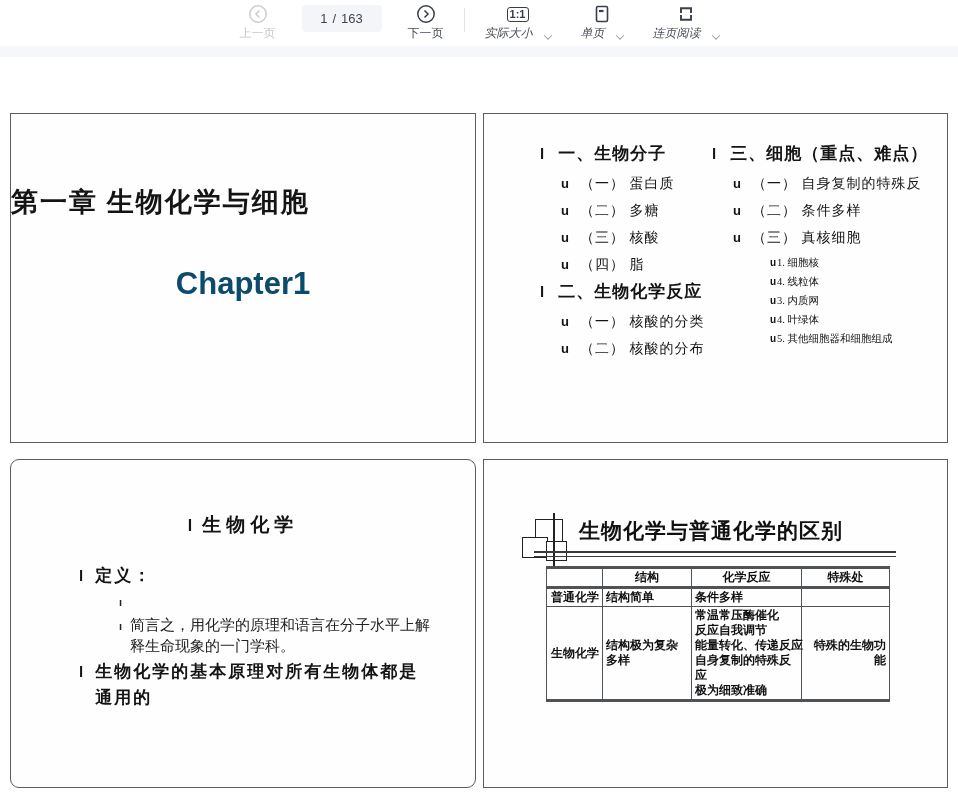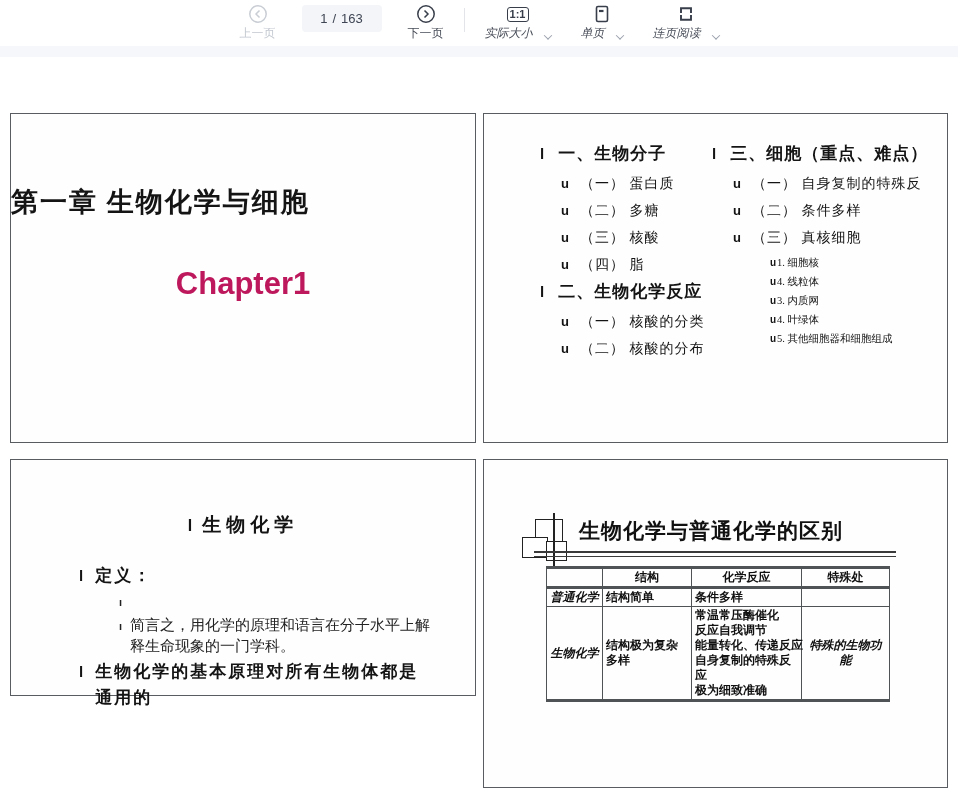--- a/index.html
+++ b/index.html
@@ -25,30 +25,30 @@
   .tb-divider { width:1px; height:24px; background:#e2e4e9; margin:8px 20px 0 20px; }
   .gap-sm { margin-right:30px; }
 
   .icon-11 { width:22px; height:15px; border:1.7px solid #383e4a; border-radius:3px;
              font-size:11px; font-weight:bold; color:#383e4a; display:flex; align-items:center; justify-content:center; }
 
   
   .slide { position:absolute; background:#fefefe; border:1px solid #595d61; color:#141414; }
   #slide1 { left:10px;  top:113px; width:466px; height:330px; }
   #slide2 { left:483px; top:113px; width:465px; height:330px; }
-  #slide3 { left:10px;  top:459px; width:466px; height:237px; }
+  #slide3 { left:10px;  top:459px; width:466px; height:329px;border-radius:9px; }
   #slide4 { left:483px; top:459px; width:465px; height:329px; }
 
   .kai { font-family:"Liberation Serif", serif; }
 
   
   .s1-title { position:absolute; top:70px; width:100%; text-align:left;
               font-size:27px; font-weight:700; letter-spacing:2px; }
   .s1-sub   { position:absolute; top:152px; width:100%; text-align:center;
-              font-size:31px; font-weight:700; color:#be185d; }
+              font-size:31px; font-weight:700; color:#0c4a6e; }
 
   
   .orow { display:flex; align-items:baseline; }
   .ob   { font-family:"Liberation Sans", sans-serif; font-weight:700; flex:none; }
 
   .s2col { position:absolute; top:30px; }
   #s2-left  { left:50px;  width:175px; }
   #s2-right { left:222px; width:240px; }
   .r-h1 { font-size:17px; font-weight:700; line-height:20px; margin-bottom:10px; padding-left:6px; letter-spacing:1px; }
   .r-h1 .ob { margin-right:13px; font-size:15px; }
@@ -81,21 +81,21 @@
   .s4-title { position:absolute; left:95px; top:57px; font-size:21px; font-weight:700; color:#111;
               letter-spacing:1px; }
   .s4-rule1 { position:absolute; left:50px; top:91px; width:362px; height:2px; background:#3a3a3a; }
   .s4-rule2 { position:absolute; left:50px; top:96px; width:362px; height:1px; background:#3a3a3a; }
   .s4-table { position:absolute; left:62px; top:106px; width:343px; border-collapse:collapse; table-layout:fixed;
               font-weight:700; font-size:12px; color:#111;
               border-top:3px solid #505356; border-bottom:3px solid #505356; }
   .s4-table td { border:1px solid #505356; padding:1px 3px; line-height:15px; white-space:pre; vertical-align:middle; }
   .s4-table tr.hdr td { border-bottom:3px solid #505356; text-align:center; height:18px; }
   .s4-table tr.r1 td { height:18px; }
-  .s4-table td.ctr { text-align:center;font-style:italic; }
+  .s4-table td.ctr { text-align:right; }
 </style>
 </head>
 <body>
 
 <div class="toolbar">
 
   <div class="tb-btn disabled">
     <span class="tb-icon-box">
       <svg width="20" height="20" viewBox="0 0 20 20" fill="none" stroke="#c9cdd4" stroke-width="1.5">
         <circle cx="10" cy="10" r="8.2"></circle>

